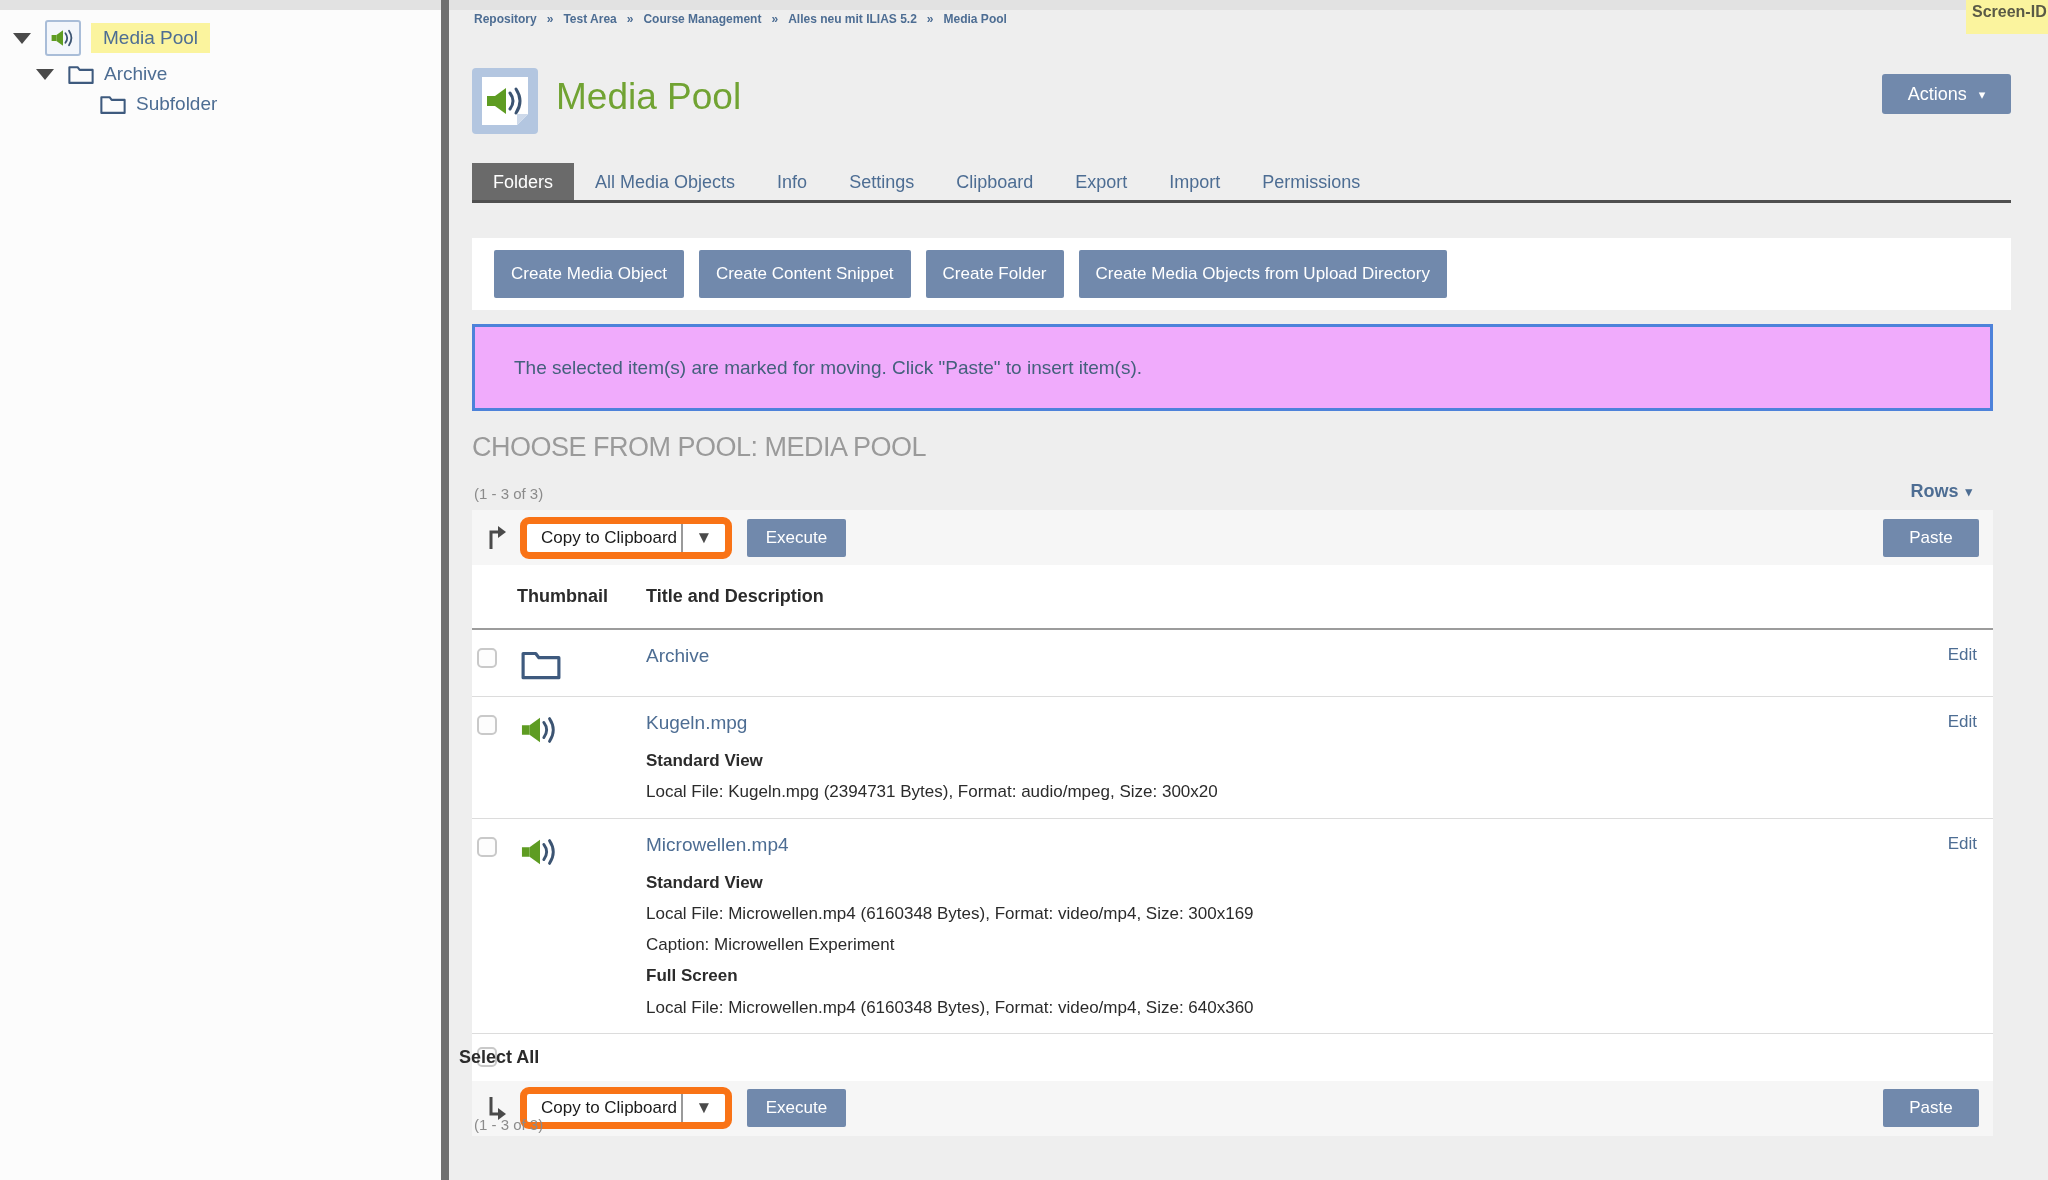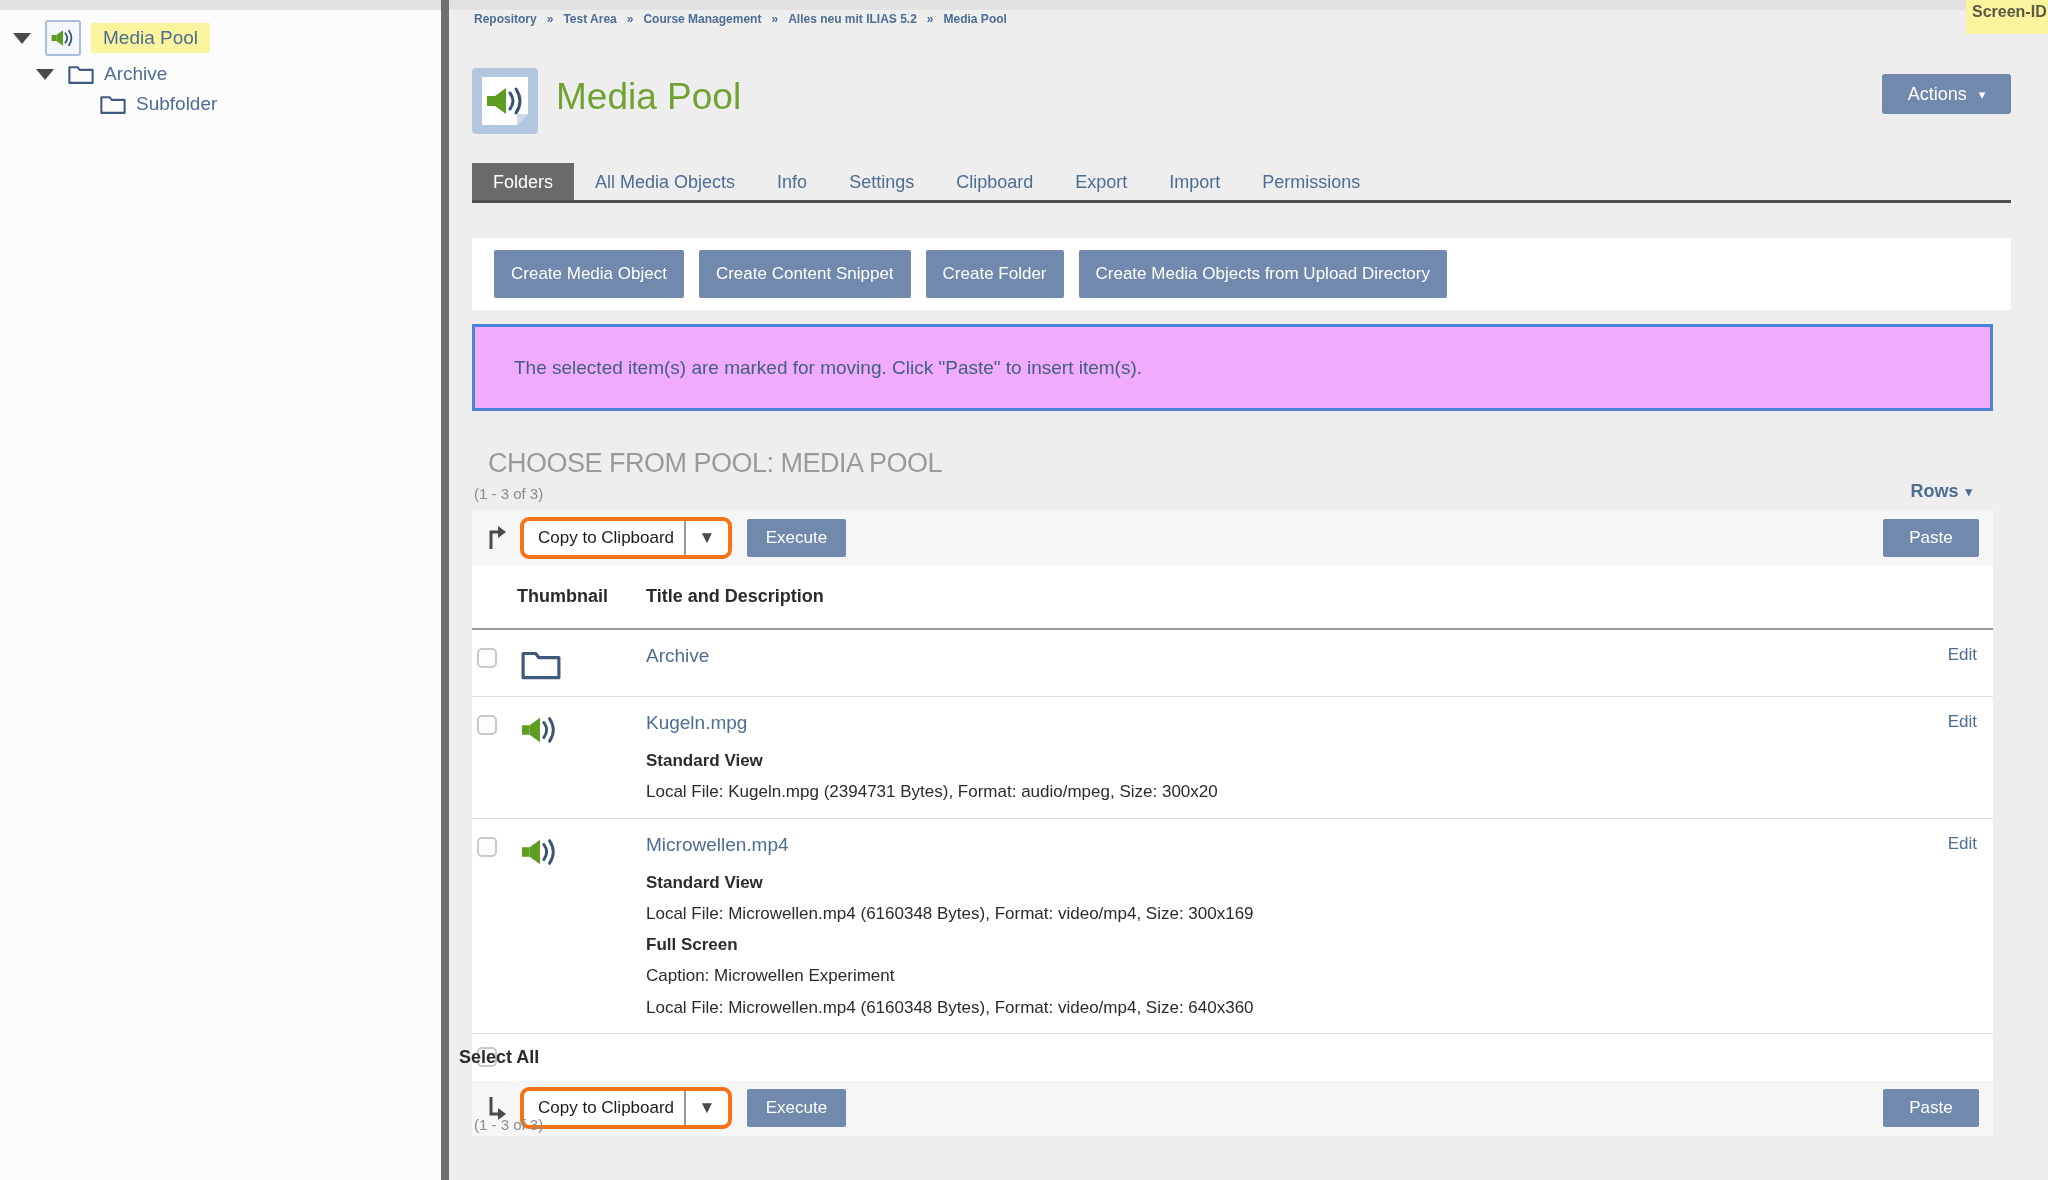--- a/index.html
+++ b/index.html
@@ -47,31 +47,31 @@
   .tab-underline { position: absolute; left: 472px; top: 200px; width: 1539px; height: 3px; background: #4f4f4f; }
 
   
   .toolbar-band { position: absolute; left: 472px; top: 238px; width: 1539px; height: 72px; background: #ffffff; display: flex; align-items: center; gap: 15px; padding-left: 22px; }
   .btn-blue { background: #7189ac; border: none; border-radius: 2px; color: #ffffff; font-size: 17px; font-family: inherit; height: 48px; padding: 0 17px; cursor: pointer; }
 
   
   .msg-box { position: absolute; left: 472px; top: 324px; width: 1521px; height: 87px; background: #f0abfc; border: 3px solid #4d82da; display: flex; align-items: center; padding-left: 39px; font-size: 19px; color: #44607c; }
 
   
-  .pool-heading { position: absolute; left: 472px; top: 448px; font-size: 27px; color: #9a9a9a; letter-spacing: -0.5px; margin-left: 16px; }
+  .pool-heading { position: absolute; left: 472px; top: 432px; font-size: 27px; color: #9a9a9a; letter-spacing: -0.5px; }
   .range-top { position: absolute; left: 474px; top: 485px; font-size: 15px; color: #8b8b8b; }
   .range-bottom { position: absolute; left: 474px; top: 1116px; font-size: 15px; color: #8b8b8b; }
   .rows-label { position: absolute; right: 76px; top: 481px; font-size: 18px; font-weight: 600; color: #4d6d93; display: flex; align-items: center; gap: 7px; cursor: pointer; }
   .rows-label .caret { color: #4d6d93; }
 
   
   .table { position: absolute; left: 472px; top: 510px; width: 1521px; background: #ffffff; }
   .cmd-row { height: 55px; background: #f6f6f6; display: flex; align-items: center; padding: 0 14px; }
   .cmd-arrow { width: 22px; margin-right: 12px; display: flex; }
-  .select-ctl { width: 212px; height: 42px; border: 4px solid #f97316; border-radius: 9px; background: #ffffff; display: flex; align-items: stretch; overflow: hidden; cursor: pointer; }
+  .select-ctl { width: 212px; height: 42px; border: 7px solid #f97316; border-radius: 9px; background: #ffffff; display: flex; align-items: stretch; overflow: hidden; cursor: pointer; }
   .select-ctl .sel-label { flex: 1; display: flex; align-items: center; padding-left: 14px; font-size: 17px; color: #1a1a1a; white-space: nowrap; }
   .select-ctl .sel-caret { width: 44px; border-left: 2px solid #9a9a9a; display: flex; align-items: center; justify-content: center; color: #4a4a4a; font-size: 17px; }
   .exec-btn { margin-left: 15px; height: 38px; width: 99px; padding: 0; }
   .paste-btn { margin-left: auto; height: 38px; width: 96px; padding: 0; }
 
   .grid-row { display: grid; grid-template-columns: 44px 125px 1fr 70px; padding-left: 5px; align-items: start; }
   .hdr-row { height: 65px; align-items: center; border-bottom: 2px solid #9c9c9c; }
   .hdr-cell { font-size: 18px; font-weight: 600; color: #2b2b2b; }
   .obj-row { border-bottom: 1px solid #dcdcdc; padding-top: 15px; padding-bottom: 15px; }
   .checkbox { width: 20px; height: 20px; border: 2px solid #c9c9c9; border-radius: 5px; background: #fdfdfd; margin-top: 3px; cursor: pointer; }
@@ -242,22 +242,22 @@
         <rect x="1" y="11" width="8" height="10" fill="#5e9c22"></rect>
         <polygon points="9,11 20,3 20,29 9,21" fill="#5e9c22"></polygon>
         <path d="M24 8 Q30 16 24 24" stroke="#3c5472" stroke-width="3" fill="none" stroke-linecap="round"></path>
         <path d="M30 4 Q38 16 30 28" stroke="#3c5472" stroke-width="3" fill="none" stroke-linecap="round"></path>
       </svg>
     </span>
     <span class="cell-title">
       <a>Microwellen.mp4</a>
       <div class="detail bold first">Standard View</div>
       <div class="detail">Local File: Microwellen.mp4 (6160348 Bytes), Format: video/mp4, Size: 300x169</div>
+      <div class="detail">Caption: Microwellen Experiment</div>
       <div class="detail bold">Full Screen</div>
-      <div class="detail">Caption: Microwellen Experiment</div>
       <div class="detail">Local File: Microwellen.mp4 (6160348 Bytes), Format: video/mp4, Size: 640x360</div>
     </span>
     <span class="cell-edit"><a>Edit</a></span>
   </div>
 
   <div class="grid-row selectall-row">
     <span class="checkbox" style="margin-top:0;"></span>
     <span class="selectall-label">Select All</span>
   </div>
 

